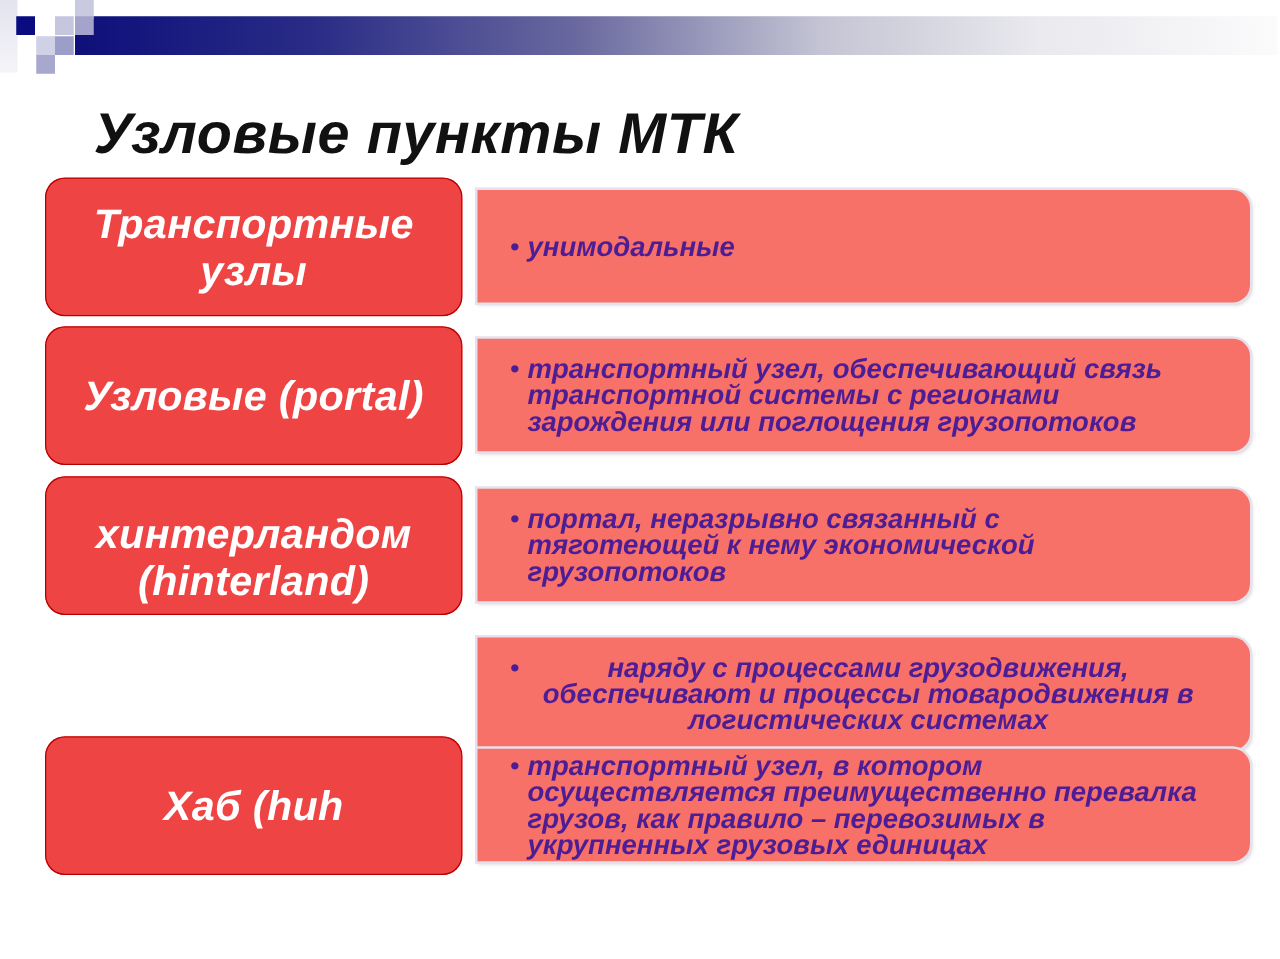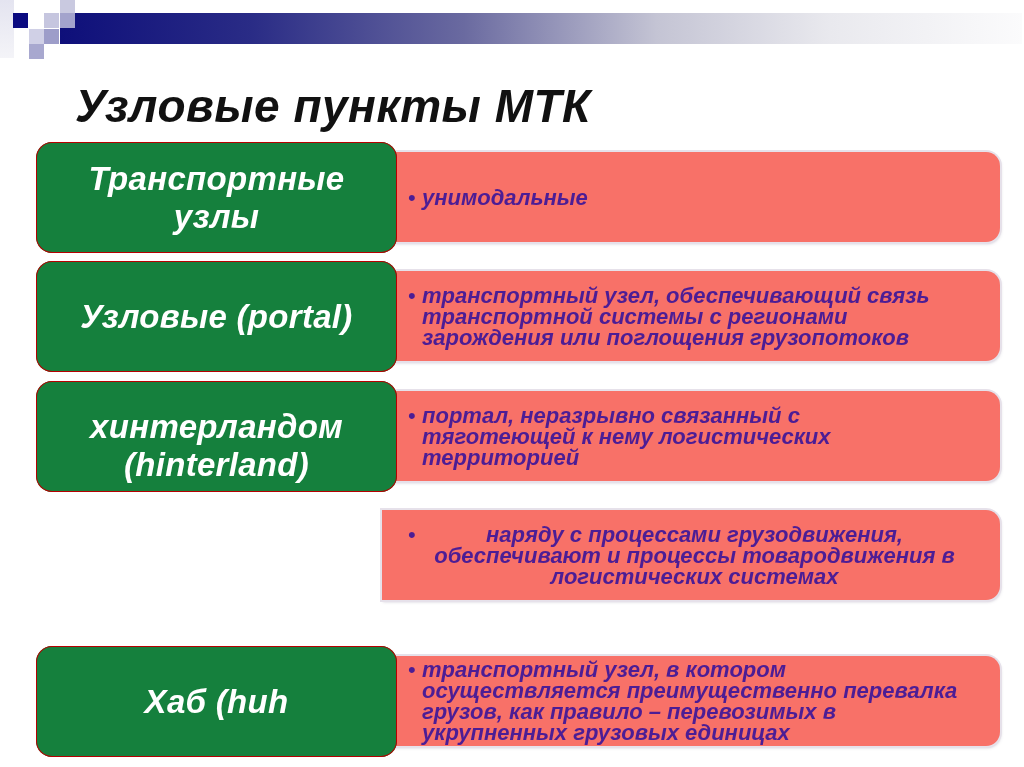--- a/index.html
+++ b/index.html
@@ -67,22 +67,22 @@
   .panel li::before {
     content: "•";
     position: absolute;
     left: 0; top: 0;
     font-style: normal;
     font-weight: normal;
   }
   .label {
     position: absolute;
     left: 0; top: 0;
-    width: 361px; height: 111px;
-    background: #15803d;
+    width: 334px; height: 111px;
+    background: #ef4444;
     border-radius: 16px;
     display: flex;
     align-items: center;
     justify-content: center;
     text-align: center;
     box-shadow: inset 0 0 0 1px #b50000;
   }
   .label span {
     color: #ffffff;
     font-size: 33px;
@@ -127,37 +127,37 @@
     </ul>
   </div>
   <div class="label">
     <span>Узловые (portal)</span>
   </div>
 </div>
 
 <div class="row" style="top:381px;">
   <div class="panel">
     <ul>
-      <li style="width:520px;">портал, неразрывно связанный с тяготеющей к нему логистических территорией</li>
+      <li style="width:520px;">портал, неразрывно связанный с тяготеющей к нему экономической грузопотоков</li>
     </ul>
   </div>
   <div class="label">
     <span style="display:block;width:300px;margin-top:18px;">хинтерландом (hinterland)</span>
   </div>
 </div>
 
 <div class="row" style="top:500px;">
   <div class="panel">
     <ul>
       <li style="width:545px;text-align:center;">наряду с процессами грузодвижения, обеспечивают и процессы товародвижения в логистических системах</li>
     </ul>
   </div>
 </div>
 
-<div class="row" style="top:646px;">
+<div class="row" style="top:589px;">
   <div class="panel">
     <ul>
       <li style="width:545px;">транспортный узел, в котором осуществляется преимущественно перевалка грузов, как правило – перевозимых в укрупненных грузовых единицах</li>
     </ul>
   </div>
   <div class="label">
     <span>Хаб (huh</span>
   </div>
 </div>
 

